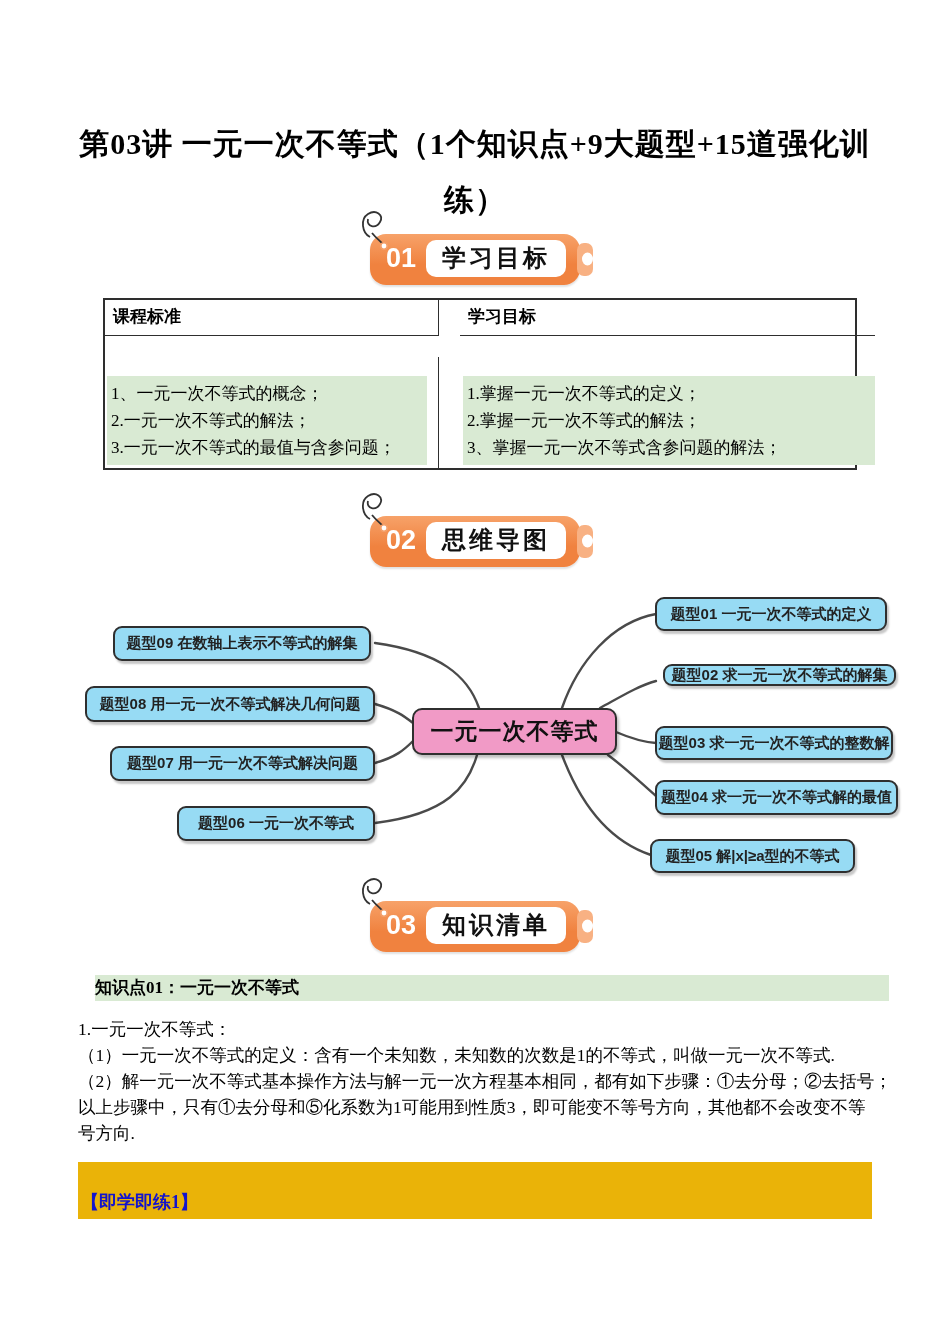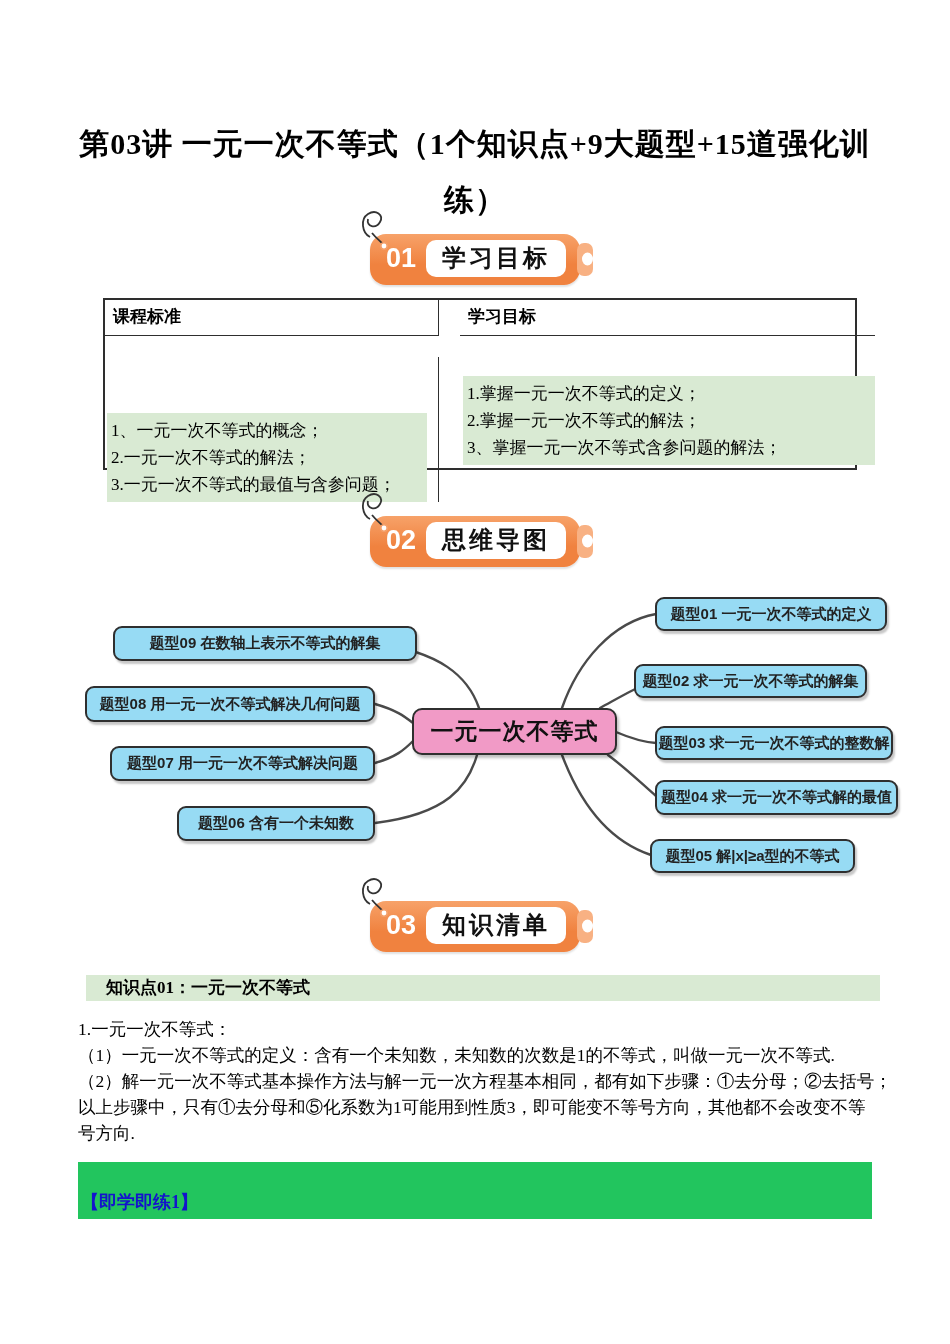--- a/index.html
+++ b/index.html
@@ -32,42 +32,42 @@
   .goals-table{position:absolute;top:298px;left:103px;width:754px;height:172px;
                border:2px solid #2e2e2e;display:grid;
                grid-template-columns:334px 1fr;grid-template-rows:36px 1fr;
                box-sizing:border-box;background:#fff;gap:21px;}
   .gt-cell{box-sizing:border-box;}
   .gt-head{font-weight:bold;font-size:17px;line-height:34px;padding-left:8px;
            border-bottom:1.5px solid #2e2e2e;}
   .gt-left{border-right:1.5px solid #2e2e2e;}
   .gt-body{padding-top:19px;}
   .hl-block{background:#D9EAD3;padding:4px 4px 4px 4px;}
-  .hl-left{width:312px;margin-left:2px;margin-top:37px;}
+  .hl-left{width:312px;margin-left:2px;}
   .hl-right{width:404px;margin-left:3px;}
   .hl-line{font-size:17px;line-height:27px;height:27px;white-space:nowrap;}
 
   
   .mindmap{position:absolute;top:580px;left:0;width:950px;height:300px;}
   .mm-lines{position:absolute;left:0;top:0;}
   .mm-node{position:absolute;display:flex;align-items:center;justify-content:center;
            background:#97DBF4;border:2px solid #2f2f2f;border-radius:9px;
            font-family:"Liberation Sans","DejaVu Sans",sans-serif;font-weight:bold;
            font-size:15px;color:#222;white-space:nowrap;box-sizing:border-box;
            box-shadow:2px 3px 2px rgba(0,0,0,0.22);}
   .mm-center{background:#F19AC6;font-size:23px;color:#111;letter-spacing:1px;
              border-radius:10px;box-shadow:2px 3px 3px rgba(0,0,0,0.25);}
 
   
-  .kb-bar{position:absolute;top:975px;left:86px;width:794px;height:26px;background:#D9EAD3;
-          font-weight:bold;font-size:17px;line-height:26px;padding-left:20px;box-sizing:border-box;}
+  .kb-bar{position:absolute;top:975px;left:95px;width:794px;height:26px;background:#D9EAD3;
+          font-weight:bold;font-size:17px;line-height:26px;padding-left:0;box-sizing:border-box;}
   .kb-text{position:absolute;top:1004px;left:78px;width:806px;margin-top:12px;}
   .kb-line{font-size:17.5px;line-height:26px;white-space:nowrap;}
 
-  .practice-block{position:absolute;top:1162px;left:78px;width:794px;height:57px;background:#22c55e;}
+  .practice-block{position:absolute;top:1162px;left:78px;width:794px;height:57px;background:#eab308;}
   .practice-label{position:absolute;left:3px;bottom:5px;color:#1414CC;font-weight:bold;font-size:18px;}
 </style>
 </head>
 <body>
 
 <div class="page">
 
   <h1 class="doc-title">
     <span>第03讲 一元一次不等式（1个知识点+9大题型+15道强化训</span>
     <span>练）</span>
@@ -123,27 +123,27 @@
         <path d="M 375 124 C 396 130, 404 136, 413 143"></path>
         <path d="M 375 183 C 396 177, 404 170, 413 161"></path>
         <path d="M 375 243 C 448 234, 468 206, 477 175"></path>
         <path d="M 562 128 C 578 82, 612 42, 656 34"></path>
         <path d="M 600 128 C 622 116, 638 106, 656 101"></path>
         <path d="M 616 152 C 630 158, 642 162, 656 163"></path>
         <path d="M 608 175 C 628 190, 642 204, 656 216"></path>
         <path d="M 562 175 C 582 228, 612 262, 651 275"></path>
       </g>
     </svg>
-    <div class="mm-node" style="left:113px;top:46px;width:304px;height:35px;">题型09  在数轴上表示不等式的解集</div>
+    <div class="mm-node" style="left:113px;top:46px;width:258px;height:35px;">题型09  在数轴上表示不等式的解集</div>
     <div class="mm-node" style="left:85px;top:106px;width:290px;height:36px;">题型08  用一元一次不等式解决几何问题</div>
     <div class="mm-node" style="left:110px;top:166px;width:265px;height:35px;">题型07  用一元一次不等式解决问题</div>
-    <div class="mm-node" style="left:177px;top:226px;width:198px;height:35px;">题型06  含有一个未知数</div>
+    <div class="mm-node" style="left:177px;top:226px;width:198px;height:35px;">题型06  一元一次不等式</div>
     <div class="mm-node mm-center" style="left:412px;top:128px;width:205px;height:47px;">一元一次不等式</div>
     <div class="mm-node" style="left:655px;top:17px;width:232px;height:34px;">题型01  一元一次不等式的定义</div>
-    <div class="mm-node" style="left:634px;top:84px;width:233px;height:34px;">题型02  求一元一次不等式的解集</div>
+    <div class="mm-node" style="left:663px;top:84px;width:233px;height:22px;">题型02  求一元一次不等式的解集</div>
     <div class="mm-node" style="left:655px;top:146px;width:238px;height:34px;">题型03  求一元一次不等式的整数解</div>
     <div class="mm-node" style="left:655px;top:200px;width:243px;height:35px;">题型04  求一元一次不等式解的最值</div>
     <div class="mm-node" style="left:650px;top:259px;width:205px;height:34px;">题型05  解|x|≥a型的不等式</div>
   </div>
 
   <div class="badge-row" style="top:901px;">
     <div class="badge">
       <svg class="pin" width="40" height="46" viewBox="0 0 40 46">
         <path d="M14 30 C 6 26, 4 12, 12 7 C 20 2, 28 8, 24 15 C 20 22, 10 20, 12 12" stroke="#333" fill="none" stroke-width="1.8"></path>
         <path d="M16 26 C 20 31, 24 34, 27 37" stroke="#333" fill="none" stroke-width="1.8"></path>

